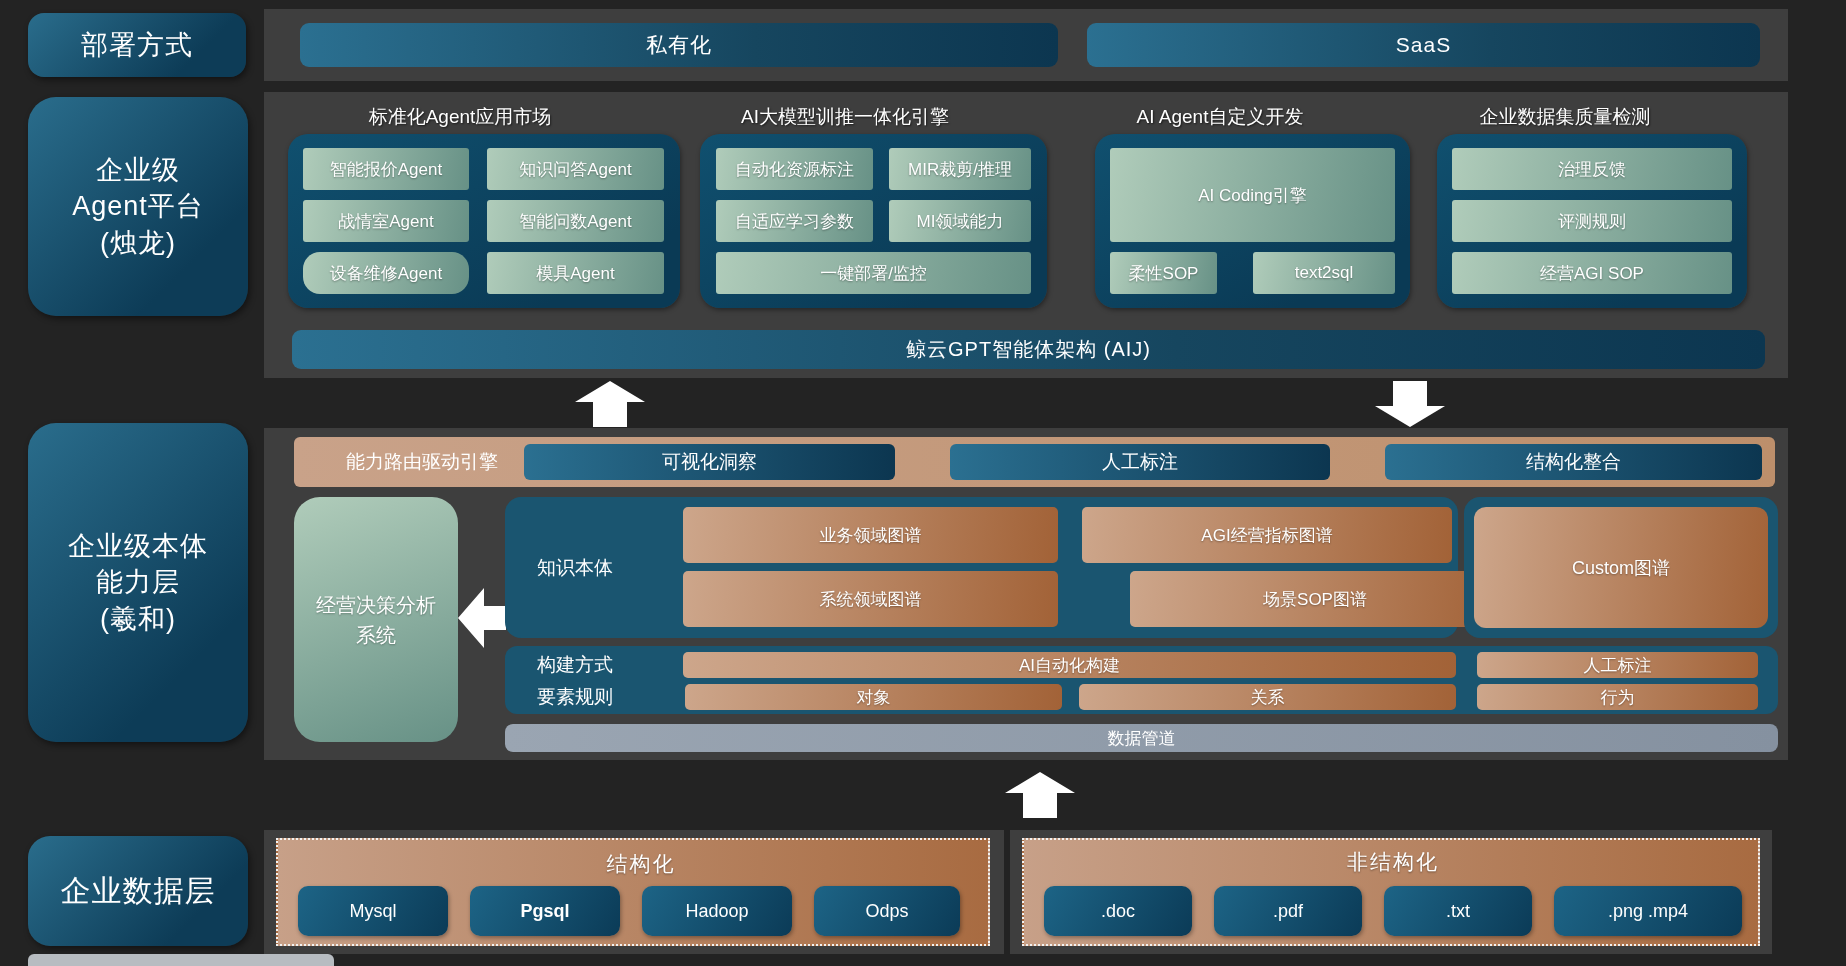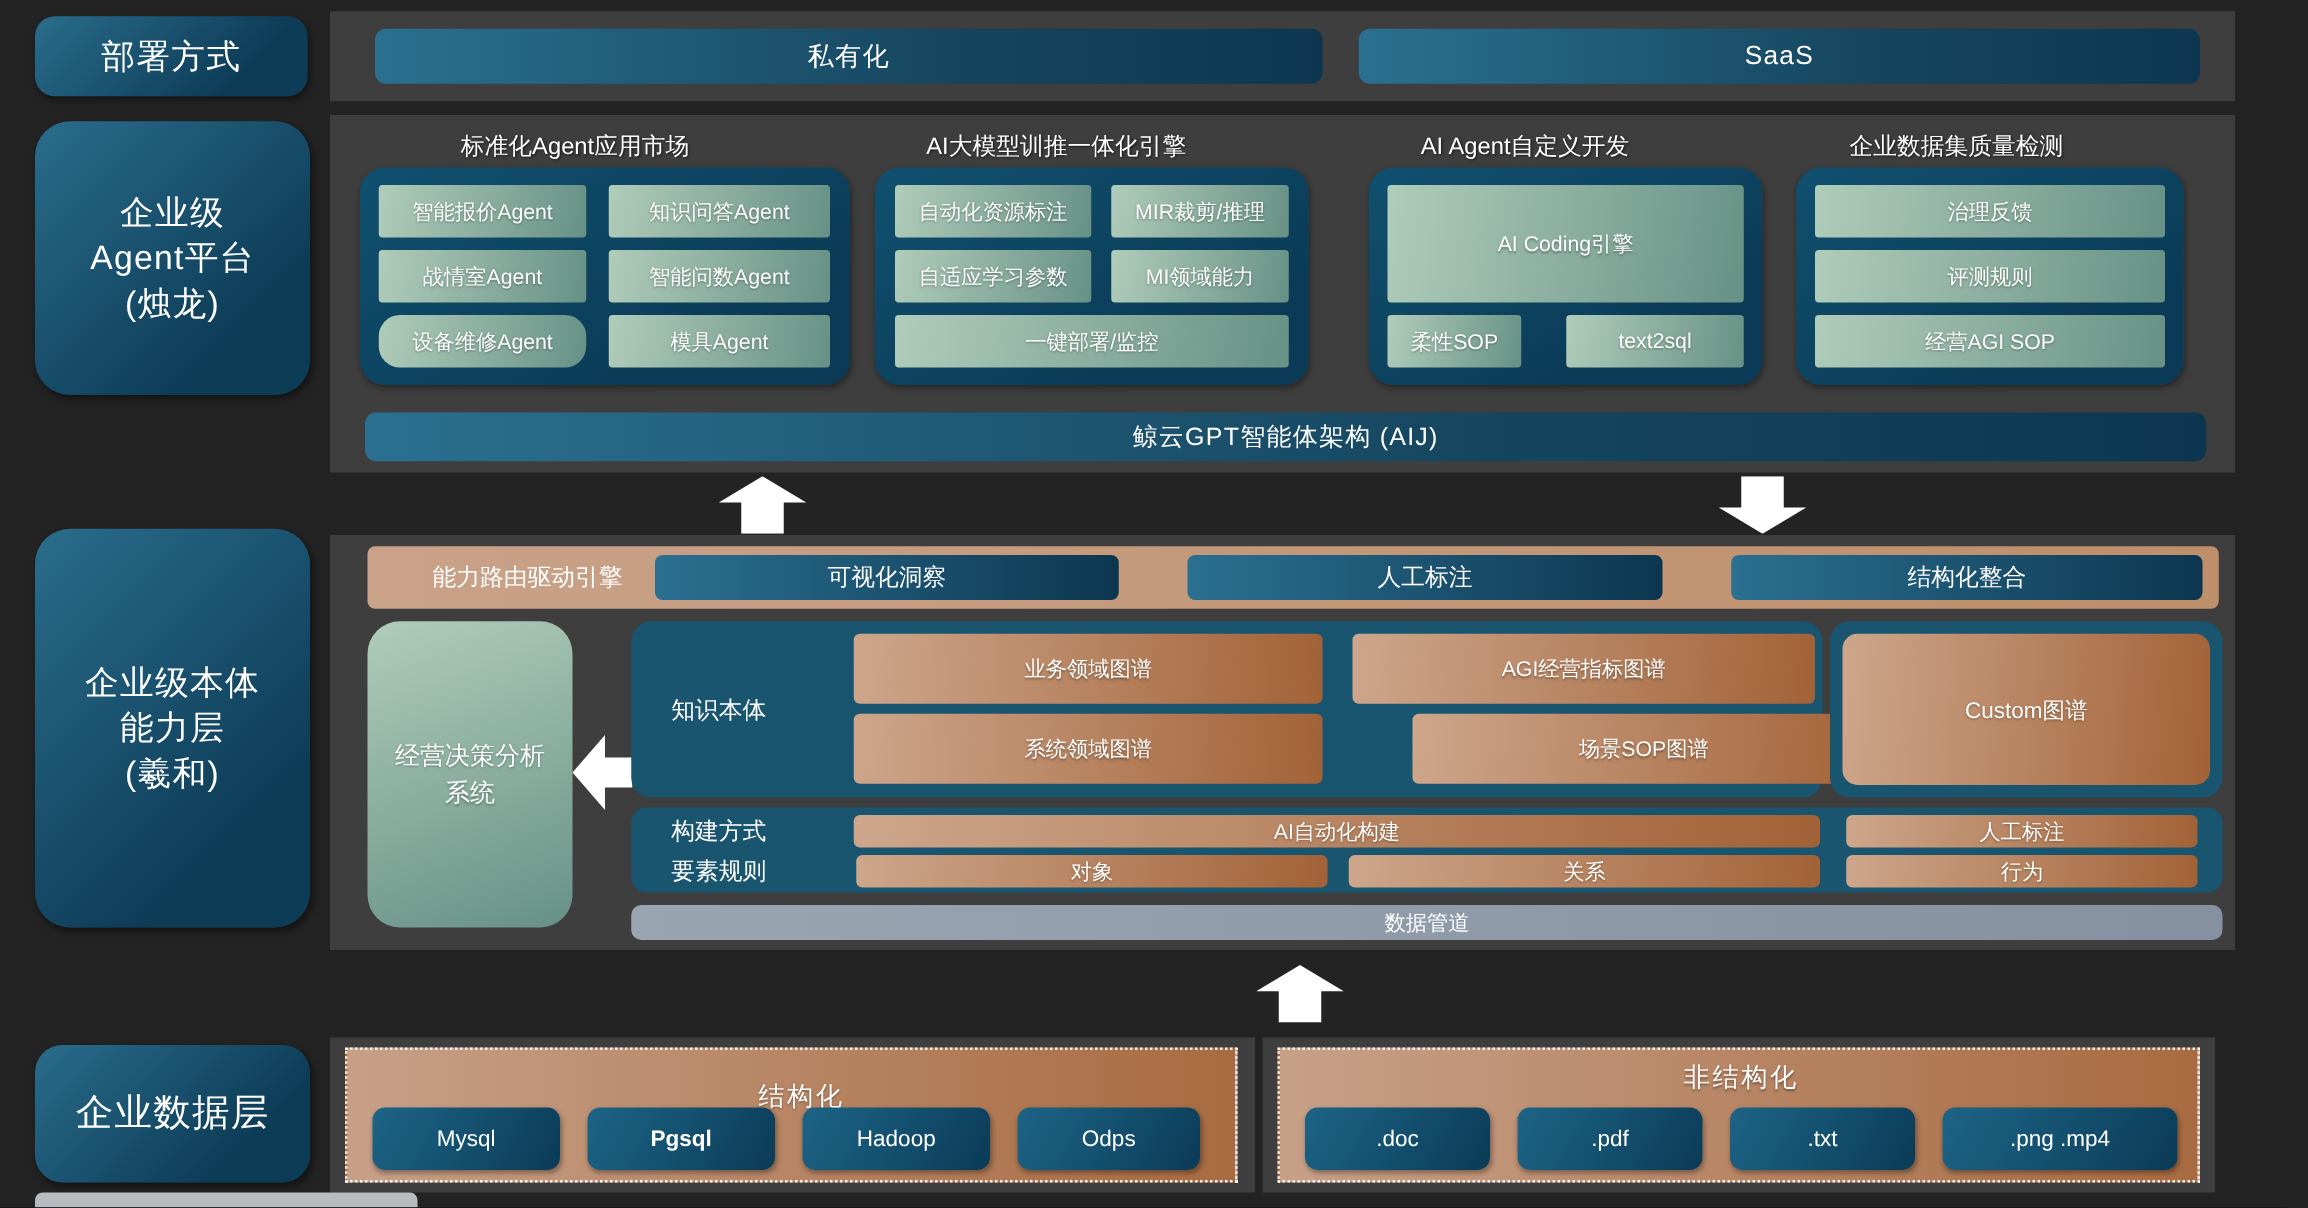--- a/index.html
+++ b/index.html
@@ -199,21 +199,21 @@
         <path d="M35 0 L70 21 L52 21 L52 46 L18 46 L18 21 L0 21 Z"></path>
       </svg>
   </div>
 
   <div class="abs rail" style="left:28px;top:836px;width:220px;height:110px;border-radius:22px;font-size:30px;">
     <span>企业数据层</span>
   </div>
 
   <div class="abs panel" style="left:264px;top:830px;width:740px;height:124px;"></div>
   <div class="abs dashed" style="left:276px;top:838px;width:714px;height:108px;">
-    <div class="abs dtitle" style="left:0;top:23px;width:714px;padding-left:12px;">结构化</div>
+    <div class="abs dtitle" style="left:0;top:10px;width:714px;padding-left:12px;">结构化</div>
     <div class="abs dbbox" style="left:20px;top:46px;width:150px;height:50px;">Mysql</div>
     <div class="abs dbbox" style="left:192px;top:46px;width:150px;height:50px;font-weight:bold;">Pgsql</div>
     <div class="abs dbbox" style="left:364px;top:46px;width:150px;height:50px;">Hadoop</div>
     <div class="abs dbbox" style="left:536px;top:46px;width:146px;height:50px;">Odps</div>
   </div>
 
   <div class="abs panel" style="left:1010px;top:830px;width:762px;height:124px;"></div>
   <div class="abs dashed" style="left:1022px;top:838px;width:738px;height:108px;">
     <div class="abs dtitle" style="left:0;top:8px;width:738px;">非结构化</div>
     <div class="abs dbbox" style="left:20px;top:46px;width:148px;height:50px;">.doc</div>

